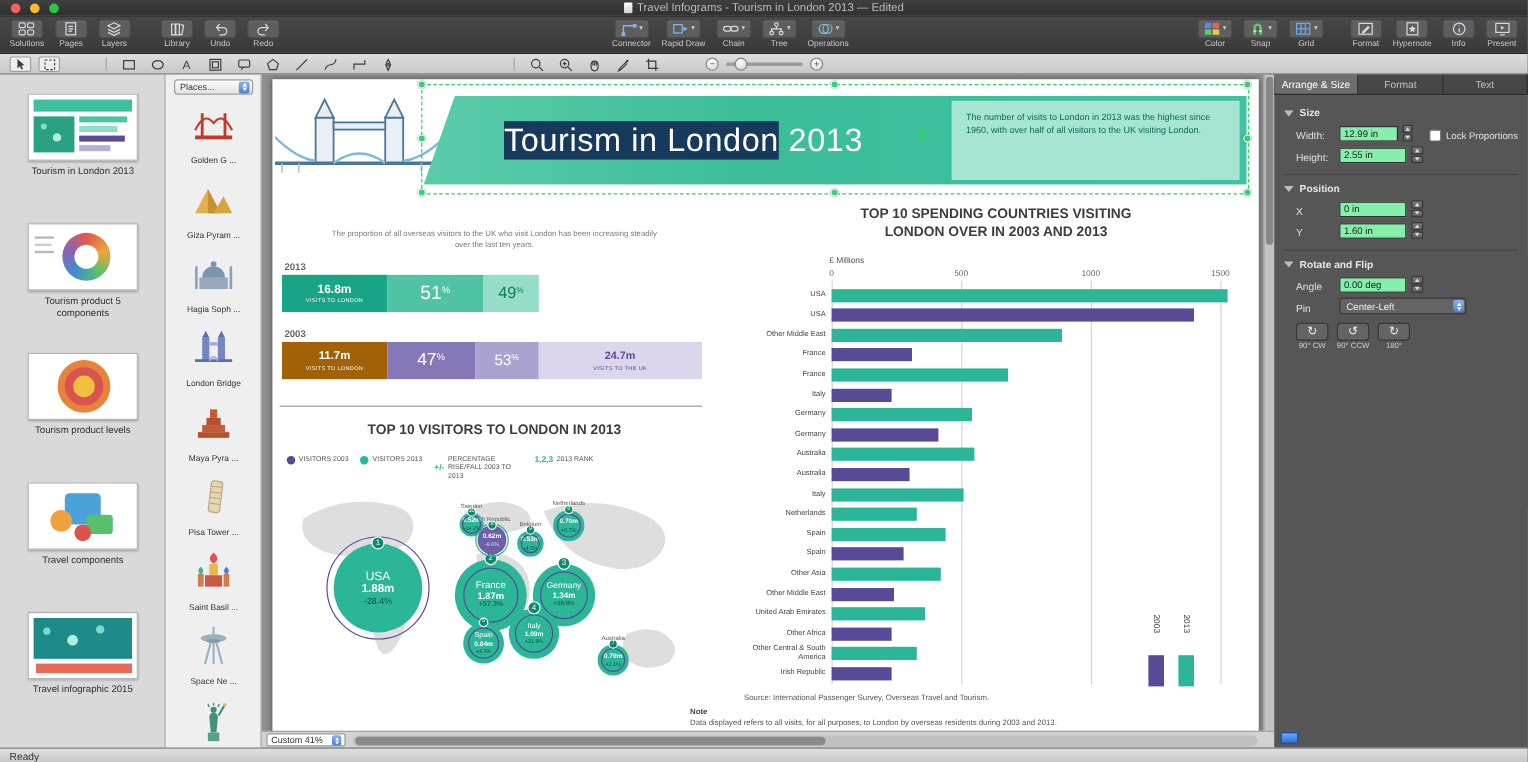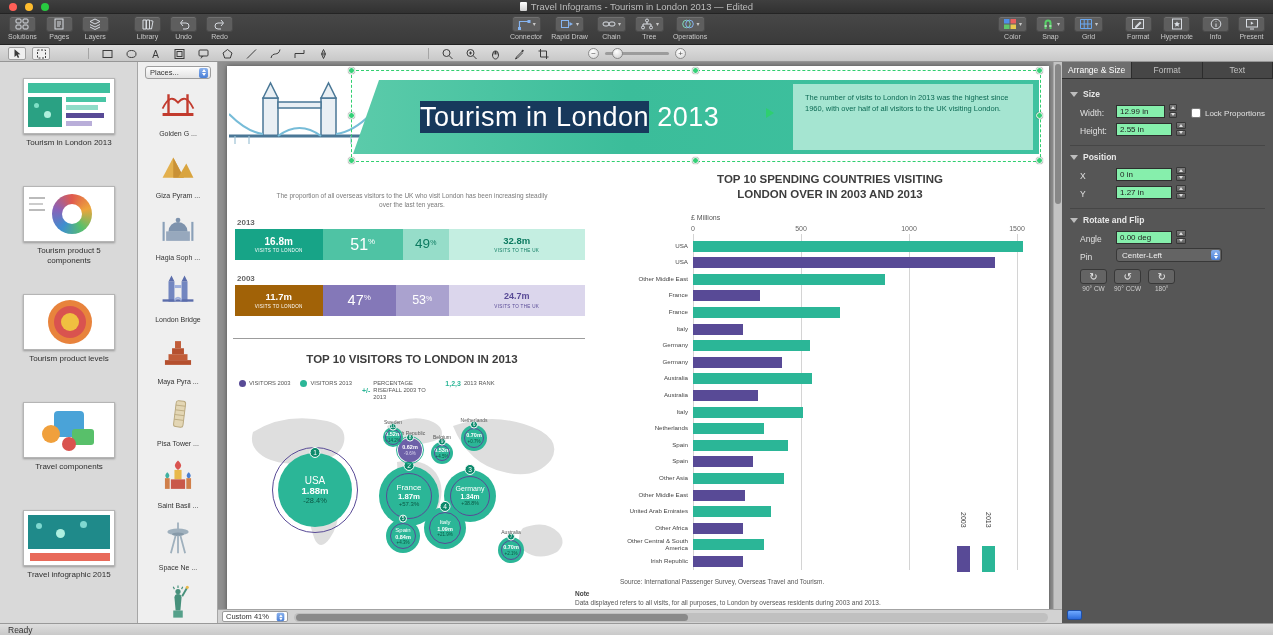--- a/index.html
+++ b/index.html
@@ -739,24 +739,20 @@
           <span class="seg-small">VISITS TO LONDON</span>
         </div>
         <div class="seg pctbox s-t2" style="width:23%">
           <span class="pct-num">51</span>
             <span class="pct-sign">%</span>
         </div>
         <div class="seg pctbox s-t3" style="width:13%">
           <span class="pct-num sm">49</span>
             <span class="pct-sign sm">%</span>
         </div>
-        <div class="seg s-t4" style="width:39%">
-          <span class="seg-big">32.8m</span>
-          <span class="seg-small">VISITS TO THE UK</span>
-        </div>
       </div>
 
       <div class="tv-year" style="top:208px">2003</div>
       <div class="tv-bar r03" style="top:219px;height:31px">
         <div class="seg s-p1" style="width:25%">
           <span class="seg-big">11.7m</span>
           <span class="seg-small">VISITS TO LONDON</span>
         </div>
         <div class="seg pctbox s-p2" style="width:21%">
           <span class="pct-num">47</span>
@@ -1048,21 +1044,21 @@
               <span class="st">
                 <span class="st-up-a"></span>
               </span>
               <span class="st">
                 <span class="st-dn-a"></span>
               </span>
             </span>
         </div>
         <div class="insp-row">
           <span class="insp-label">Y</span>
-          <span class="insp-input">1.27 in</span>
+          <span class="insp-input">1.60 in</span>
           <span class="stepper">
               <span class="st">
                 <span class="st-up-a"></span>
               </span>
               <span class="st">
                 <span class="st-dn-a"></span>
               </span>
             </span>
         </div>
       </div>

